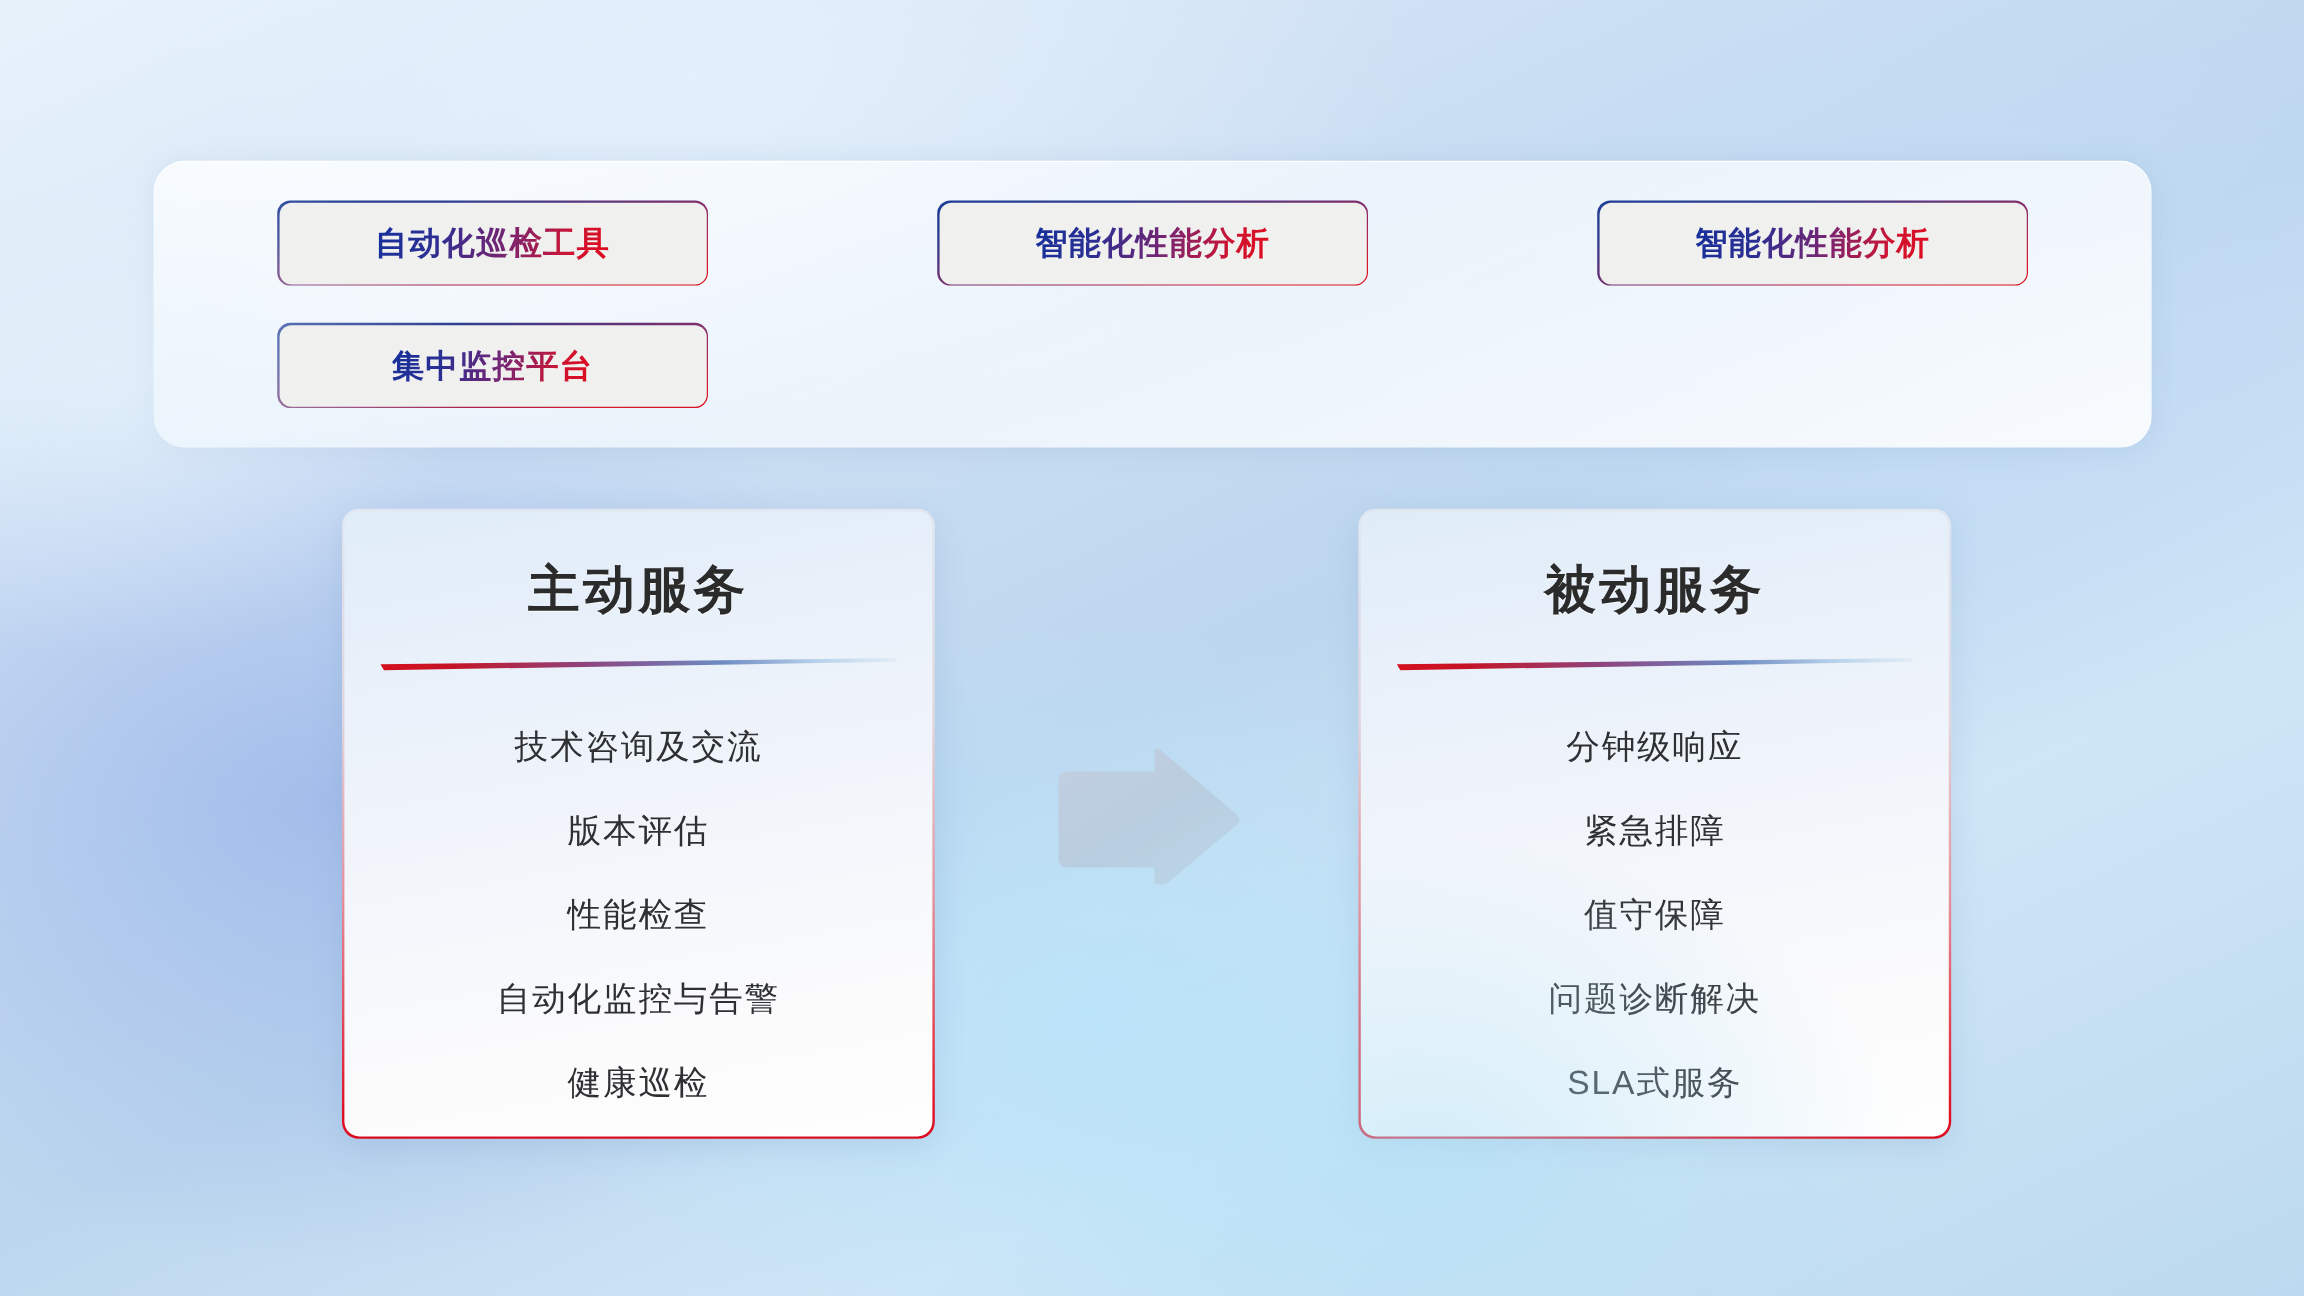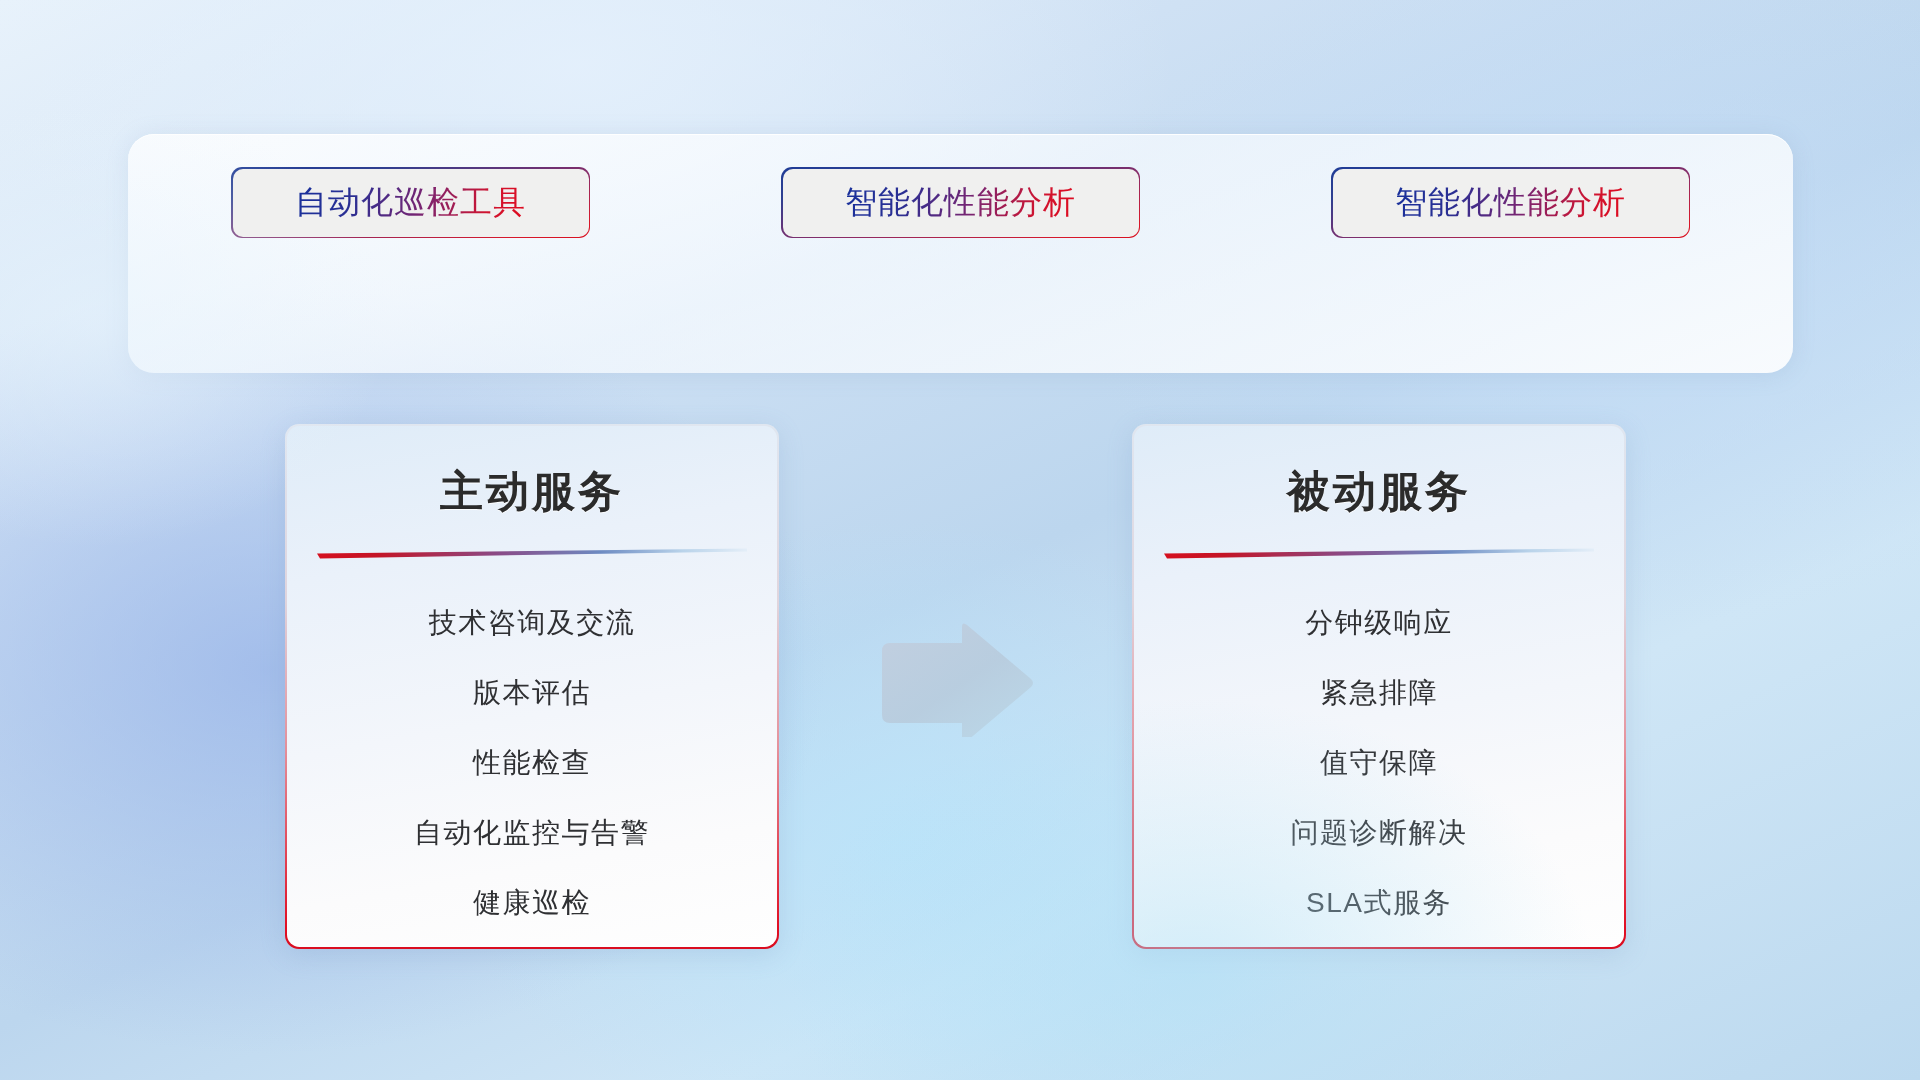--- a/index.html
+++ b/index.html
@@ -65,23 +65,23 @@
   }
   .tag-inner{
     position:absolute; inset:0;
     border-radius:10px;
     background:#f0f0ef;
     z-index:1;
     display:flex; align-items:center; justify-content:center;
   }
   .tag-label{
     position:relative; z-index:2;
-    font-size:32px;
+    font-size:27px;
     letter-spacing:1px;
-    font-weight:400;
+    font-weight:700;
     background:linear-gradient(105deg,#17309b 0%, #2b2f93 26%, #7b2470 56%, #cf1430 82%, #e00a1e 100%);
     -webkit-background-clip:text;
     background-clip:text;
     color:transparent;
     -webkit-text-fill-color:transparent;
     white-space:nowrap;
   }
 
   
   .card{
@@ -163,20 +163,25 @@
         </span>
       </div>
 
       <div class="tag">
         <span class="tag-inner">
           <span class="tag-label">智能化性能分析</span>
         </span>
       </div>
 
 
+      <div class="tag">
+        <span class="tag-inner">
+          <span class="tag-label">集中监控平台</span>
+        </span>
+      </div>
 
     </div>
   </div>
 
   <div class="card" id="card-active">
     <div class="card-body">
       <div class="card-title">主动服务</div>
 
       <div class="divider-wrap">
         <svg viewBox="0 0 430 12" preserveAspectRatio="none" aria-hidden="true">

